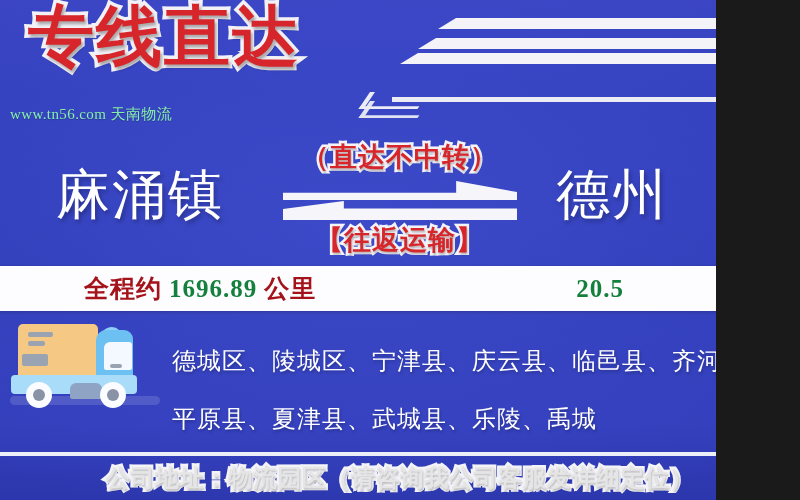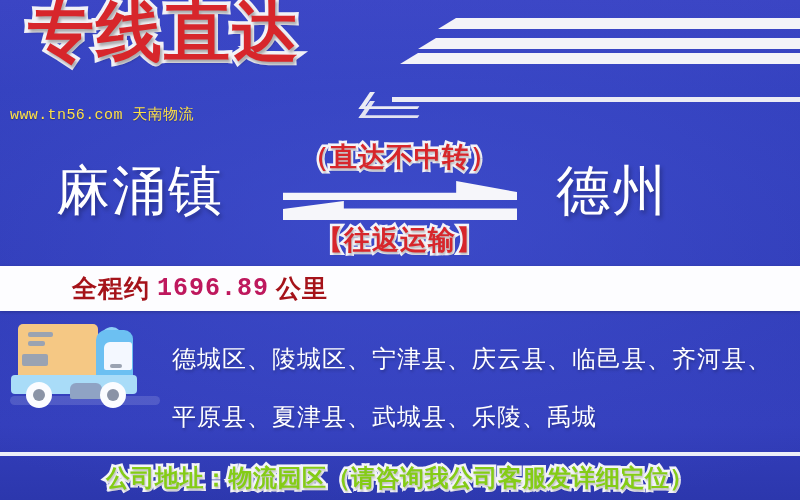--- a/index.html
+++ b/index.html
@@ -2,25 +2,25 @@
 <html><head>
 <meta charset="utf-8">
 <style>
   html, body {
     margin: 0;
     padding: 0;
     background: #1a1a1a;
   }
   .banner {
     position: relative;
-    width: 800px;
+    width: 716px;
     height: 500px;
     overflow: hidden;
     background: #3340bd;
-    font-family: Liberation Mono, monospace;
+    font-family: Liberation Serif, serif;
     user-select: none;
   }
   
   .bg-shade {
     position: absolute;
     inset: 0;
     background:
       radial-gradient(ellipse 900px 420px at 50% 46%, rgba(70,86,215,0.55) 0%, rgba(52,64,190,0.0) 70%),
       linear-gradient(180deg, #3b45c4 0%, #3340bd 18%, #2f3bb6 55%, #333ebb 85%, #2c37ad 100%);
   }
@@ -57,21 +57,21 @@
     -webkit-text-stroke: 7px #f2f2f6;
     paint-order: stroke fill;
     text-shadow: 2px 3px 3px rgba(0,0,0,0.30);
     white-space: nowrap;
   }
   .site-line {
     position: absolute;
     left: 10px;
     top: 105px;
     font-size: 15px;
-    color: #fde047;
+    color: #86efac;
     letter-spacing: 0.4px;
     white-space: nowrap;
     text-shadow: 0 1px 1px rgba(0,0,0,0.25);
   }
 
   
   .rule-line {
     position: absolute;
     left: 392px;
     top: 97px;
@@ -169,21 +169,21 @@
     align-items: center;
     justify-content: center;
     gap: 7px;
     font-size: 25px;
     font-weight: 700;
     color: #a5131a;
     letter-spacing: 1px;
     white-space: nowrap;
   }
   .info-num {
-    color: #be185d;
+    color: #15803d;
     font-weight: 700;
     font-size: 25px;
   }
 
   
   .truck {
     position: absolute;
     left: 8px;
     top: 320px;
     width: 155px;
@@ -279,21 +279,21 @@
     position: absolute;
     left: 0; top: 456px;
     width: 800px; height: 44px;
     display: flex;
     align-items: center;
     justify-content: center;
   }
   .bottom-text {
     font-size: 24px;
     font-weight: 700;
-    color: #84cc16;
+    color: #e5e5e5;
     -webkit-text-stroke: 5px #f4f4f8;
     paint-order: stroke fill;
     letter-spacing: 0.5px;
     white-space: nowrap;
     text-shadow: 1px 2px 2px rgba(0,0,0,0.22);
   }
 </style>
 </head>
 <body>
 
@@ -327,20 +327,21 @@
 
   <div class="mid-note bottom">【往返运输】</div>
 
   <div class="info-band">
     <div class="info-cell">
       <span>全程约</span>
       <span class="info-num">1696.89</span>
       <span>公里</span>
     </div>
     <div class="info-cell">
+      <span class="info-num">20.5</span>
     </div>
   </div>
 
   <div class="truck">
     <div class="t-ground"></div>
     <div class="t-box"></div>
     <div class="t-label-a"></div>
     <div class="t-label-b"></div>
     <div class="t-label-c"></div>
     <div class="t-cab-hi"></div>

